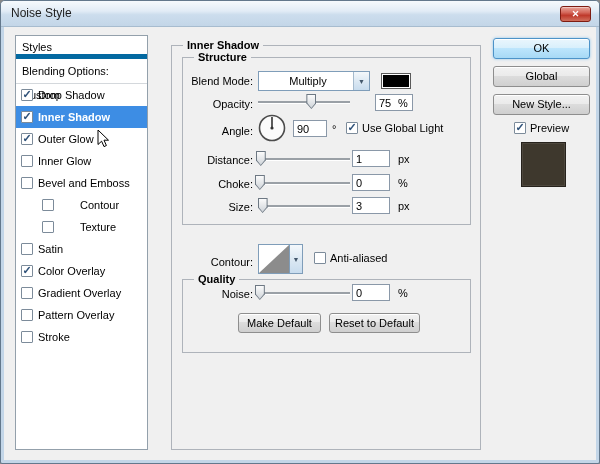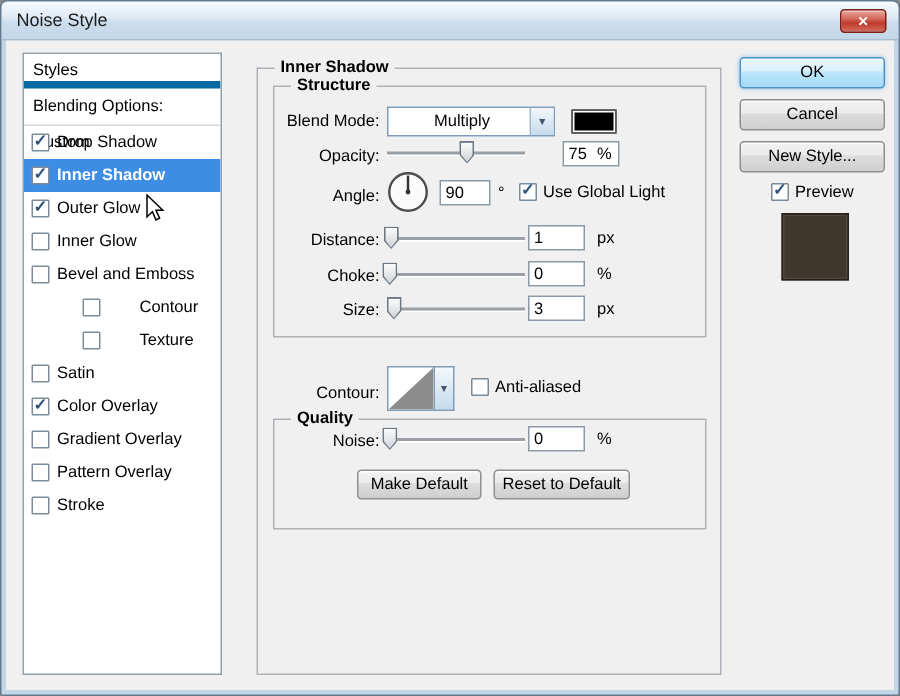--- a/index.html
+++ b/index.html
@@ -24,21 +24,21 @@
     box-shadow:inset 0 1px 0 rgba(255,255,255,.4);
   }
   .dlgbody { position:absolute; left:3px; top:26px; right:3px; bottom:3px; background:#f0f0f0; }
 
   
   .sidebar { position:absolute; left:14px; top:34px; width:133px; height:415px;
     background:#fff; border:1px solid #93a0ab; overflow:hidden; }
   .srow { height:23px; line-height:22px; padding-left:6px; border-bottom:5px solid #0369a1; }
   .srow.b2 { height:25px; line-height:24px; border-bottom:1px solid #d4d8dc; }
   .crow { height:22px; display:flex; align-items:center; gap:5px; padding-left:5px; }
-  .crow.indent { padding-left:39px;gap:26px; }
+  .crow.indent { padding-left:26px;gap:26px; }
   .crow.sel { color:#fff; }
   .crow.sel .lbl { font-weight:bold; }
   .cb-box { width:12px; height:12px; background:#fff; border:1px solid #7c8b9a;
     border-radius:1px; display:flex; align-items:center; justify-content:center; flex:none; }
   .cb-box i { display:none; font-style:normal; font-weight:bold; font-size:11px;
     line-height:1; margin-top:-2px; color:#31537a; }
   .cb-box.on i { display:block; }
 
   
   .group { position:absolute; border:1px solid #aeb3ba; background:transparent; }
@@ -250,21 +250,21 @@
     <div class="track"></div>
     <div class="thumb" style="left: 2%;"></div>
   </div>
   <input class="nfield" style="left: 351px; top: 283px; width: 38px;" value="0">
   <span class="unit" style="left:397px; top:286px;">%</span>
 
   <div class="pbtn" style="left:237px; top:312px; width:83px;">Make Default</div>
   <div class="pbtn" style="left:328px; top:312px; width:91px;">Reset to Default</div>
 
   <div class="abtn okd" style="left:492px; top:37px;">OK</div>
-  <div class="abtn" style="left:492px; top:65px;">Cancel</div>
+  <div class="abtn" style="left:492px; top:65px;">Global</div>
   <div class="abtn" style="left:492px; top:93px;">New Style...</div>
   <div class="cbx" style="left:513px; top:121px;">
     <span class="cb-box on">
         <i>✓</i>
       </span>
     <span>Preview</span>
   </div>
   <div class="pvswatch" style="left: 520px; top: 141px; background-color: rgb(62, 56, 45);"></div>
 
   <svg class="cursor" style="left:96px; top:128px;" width="13" height="20">

